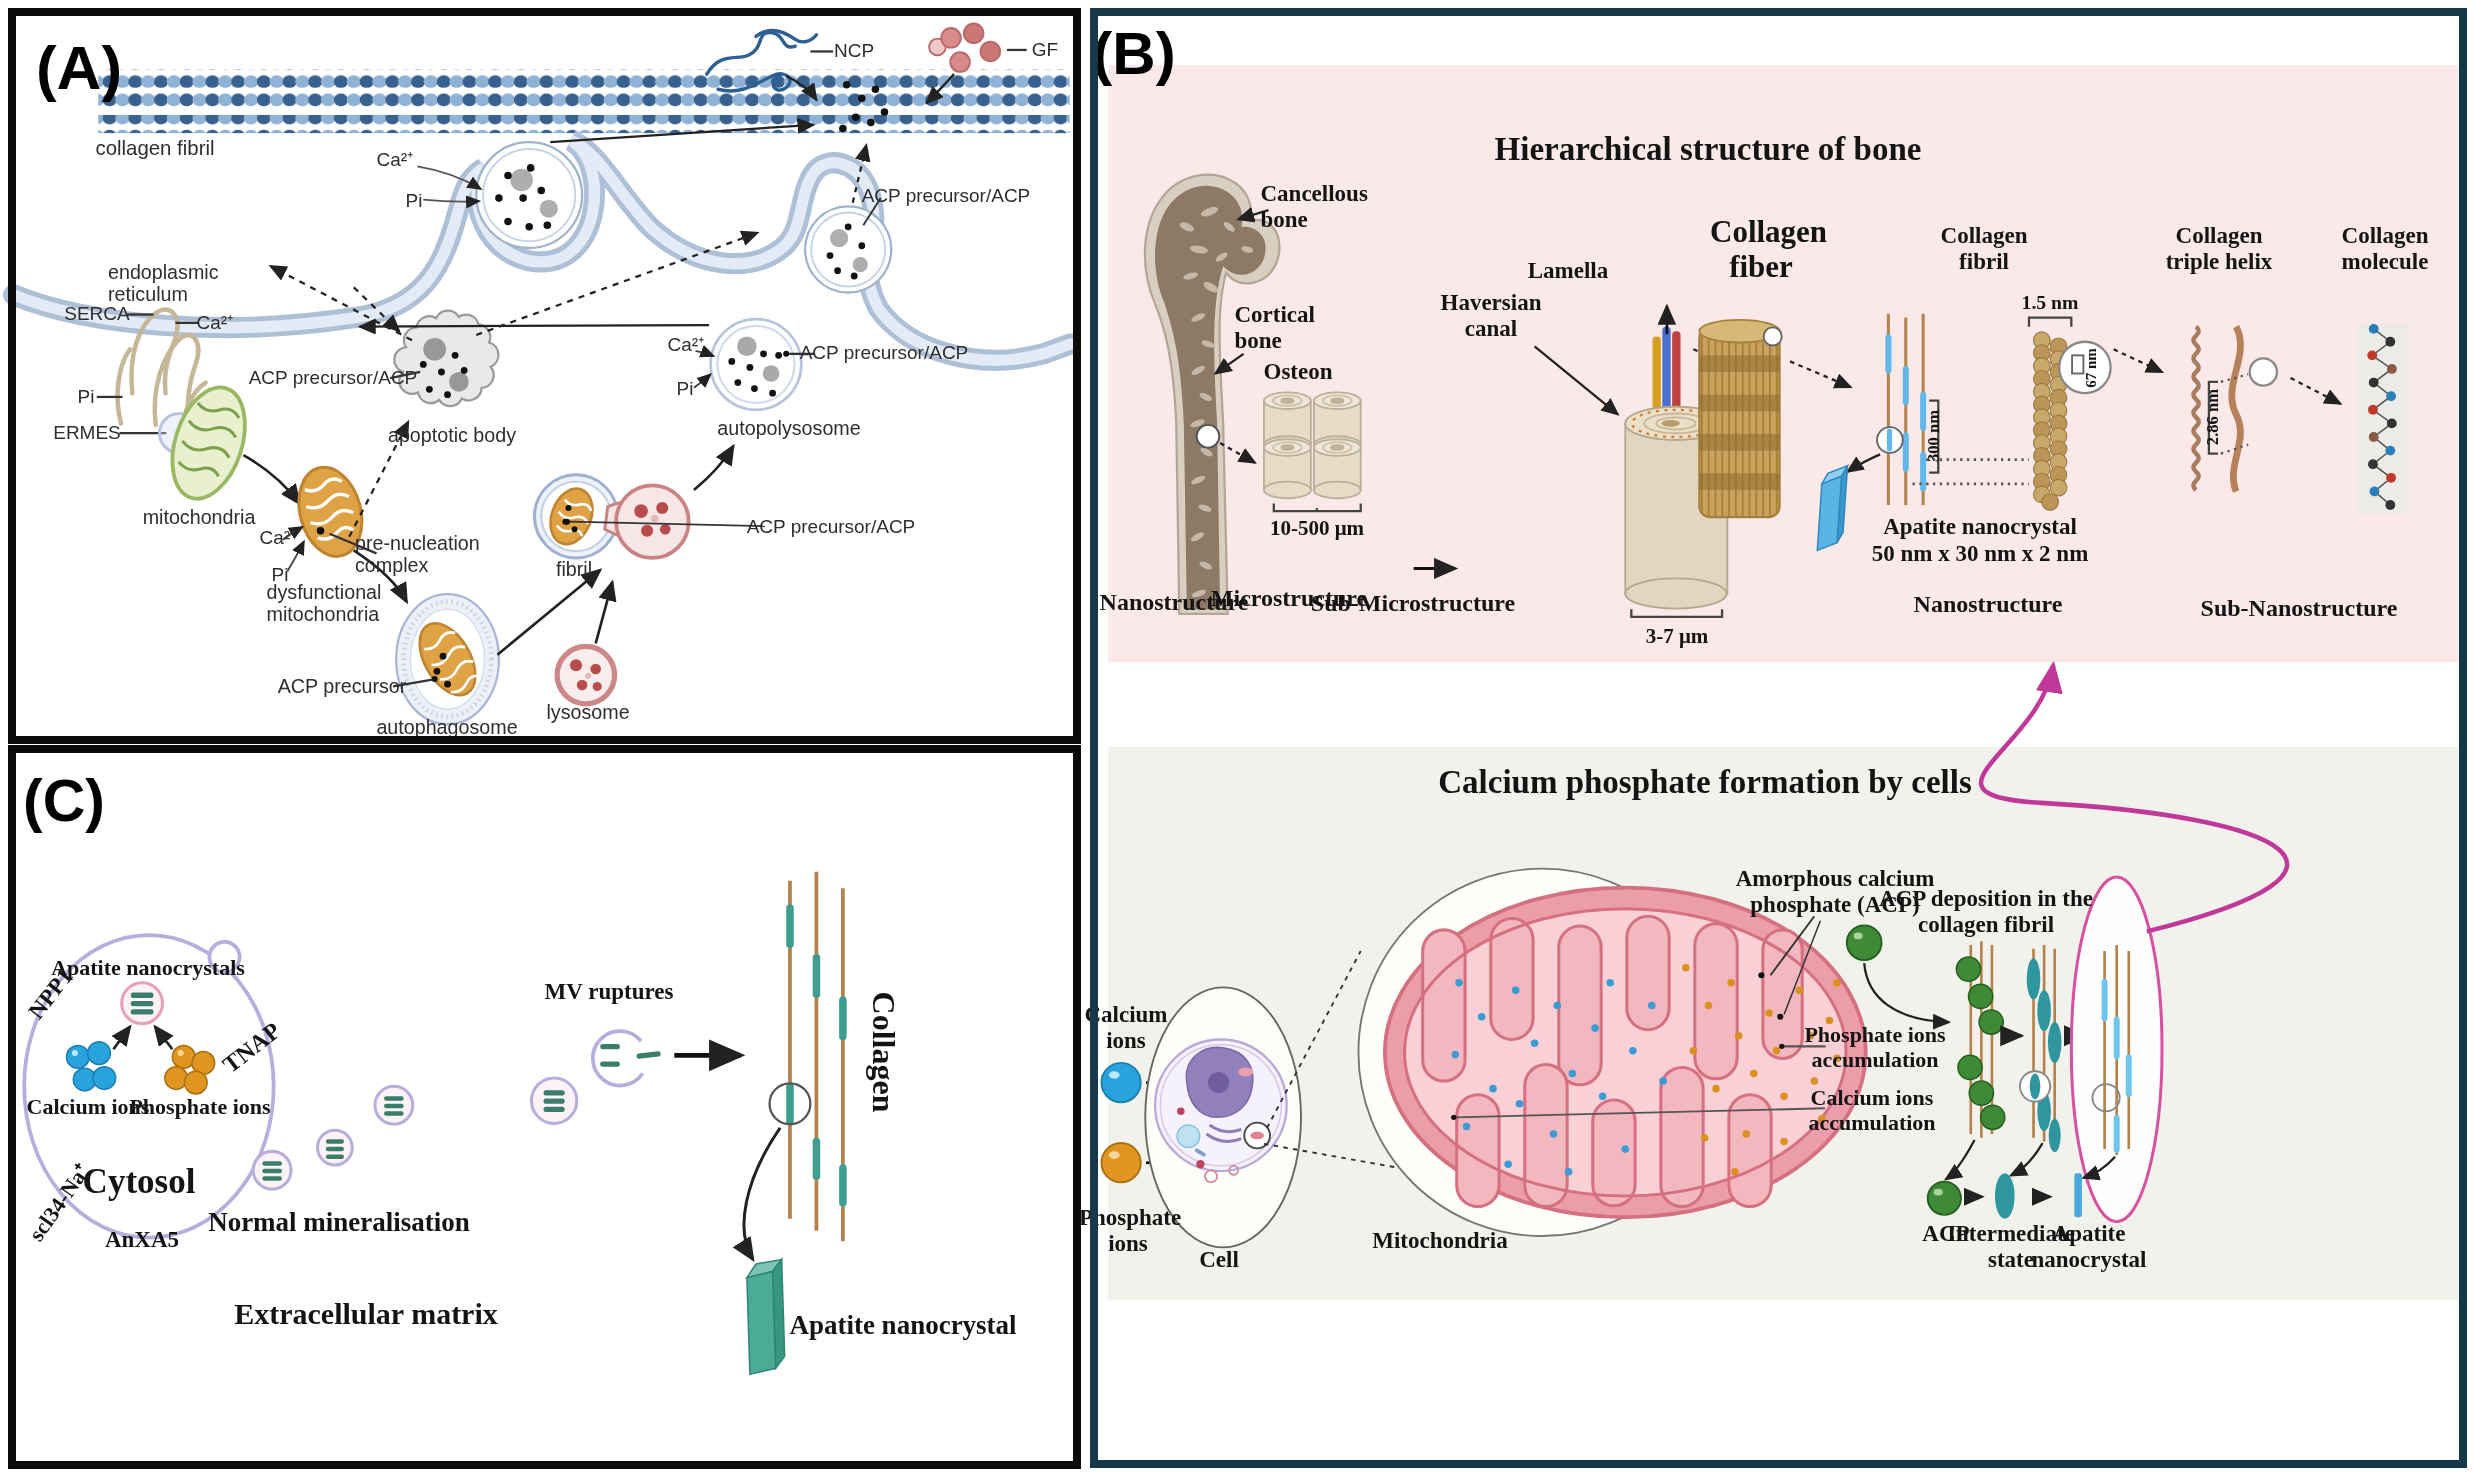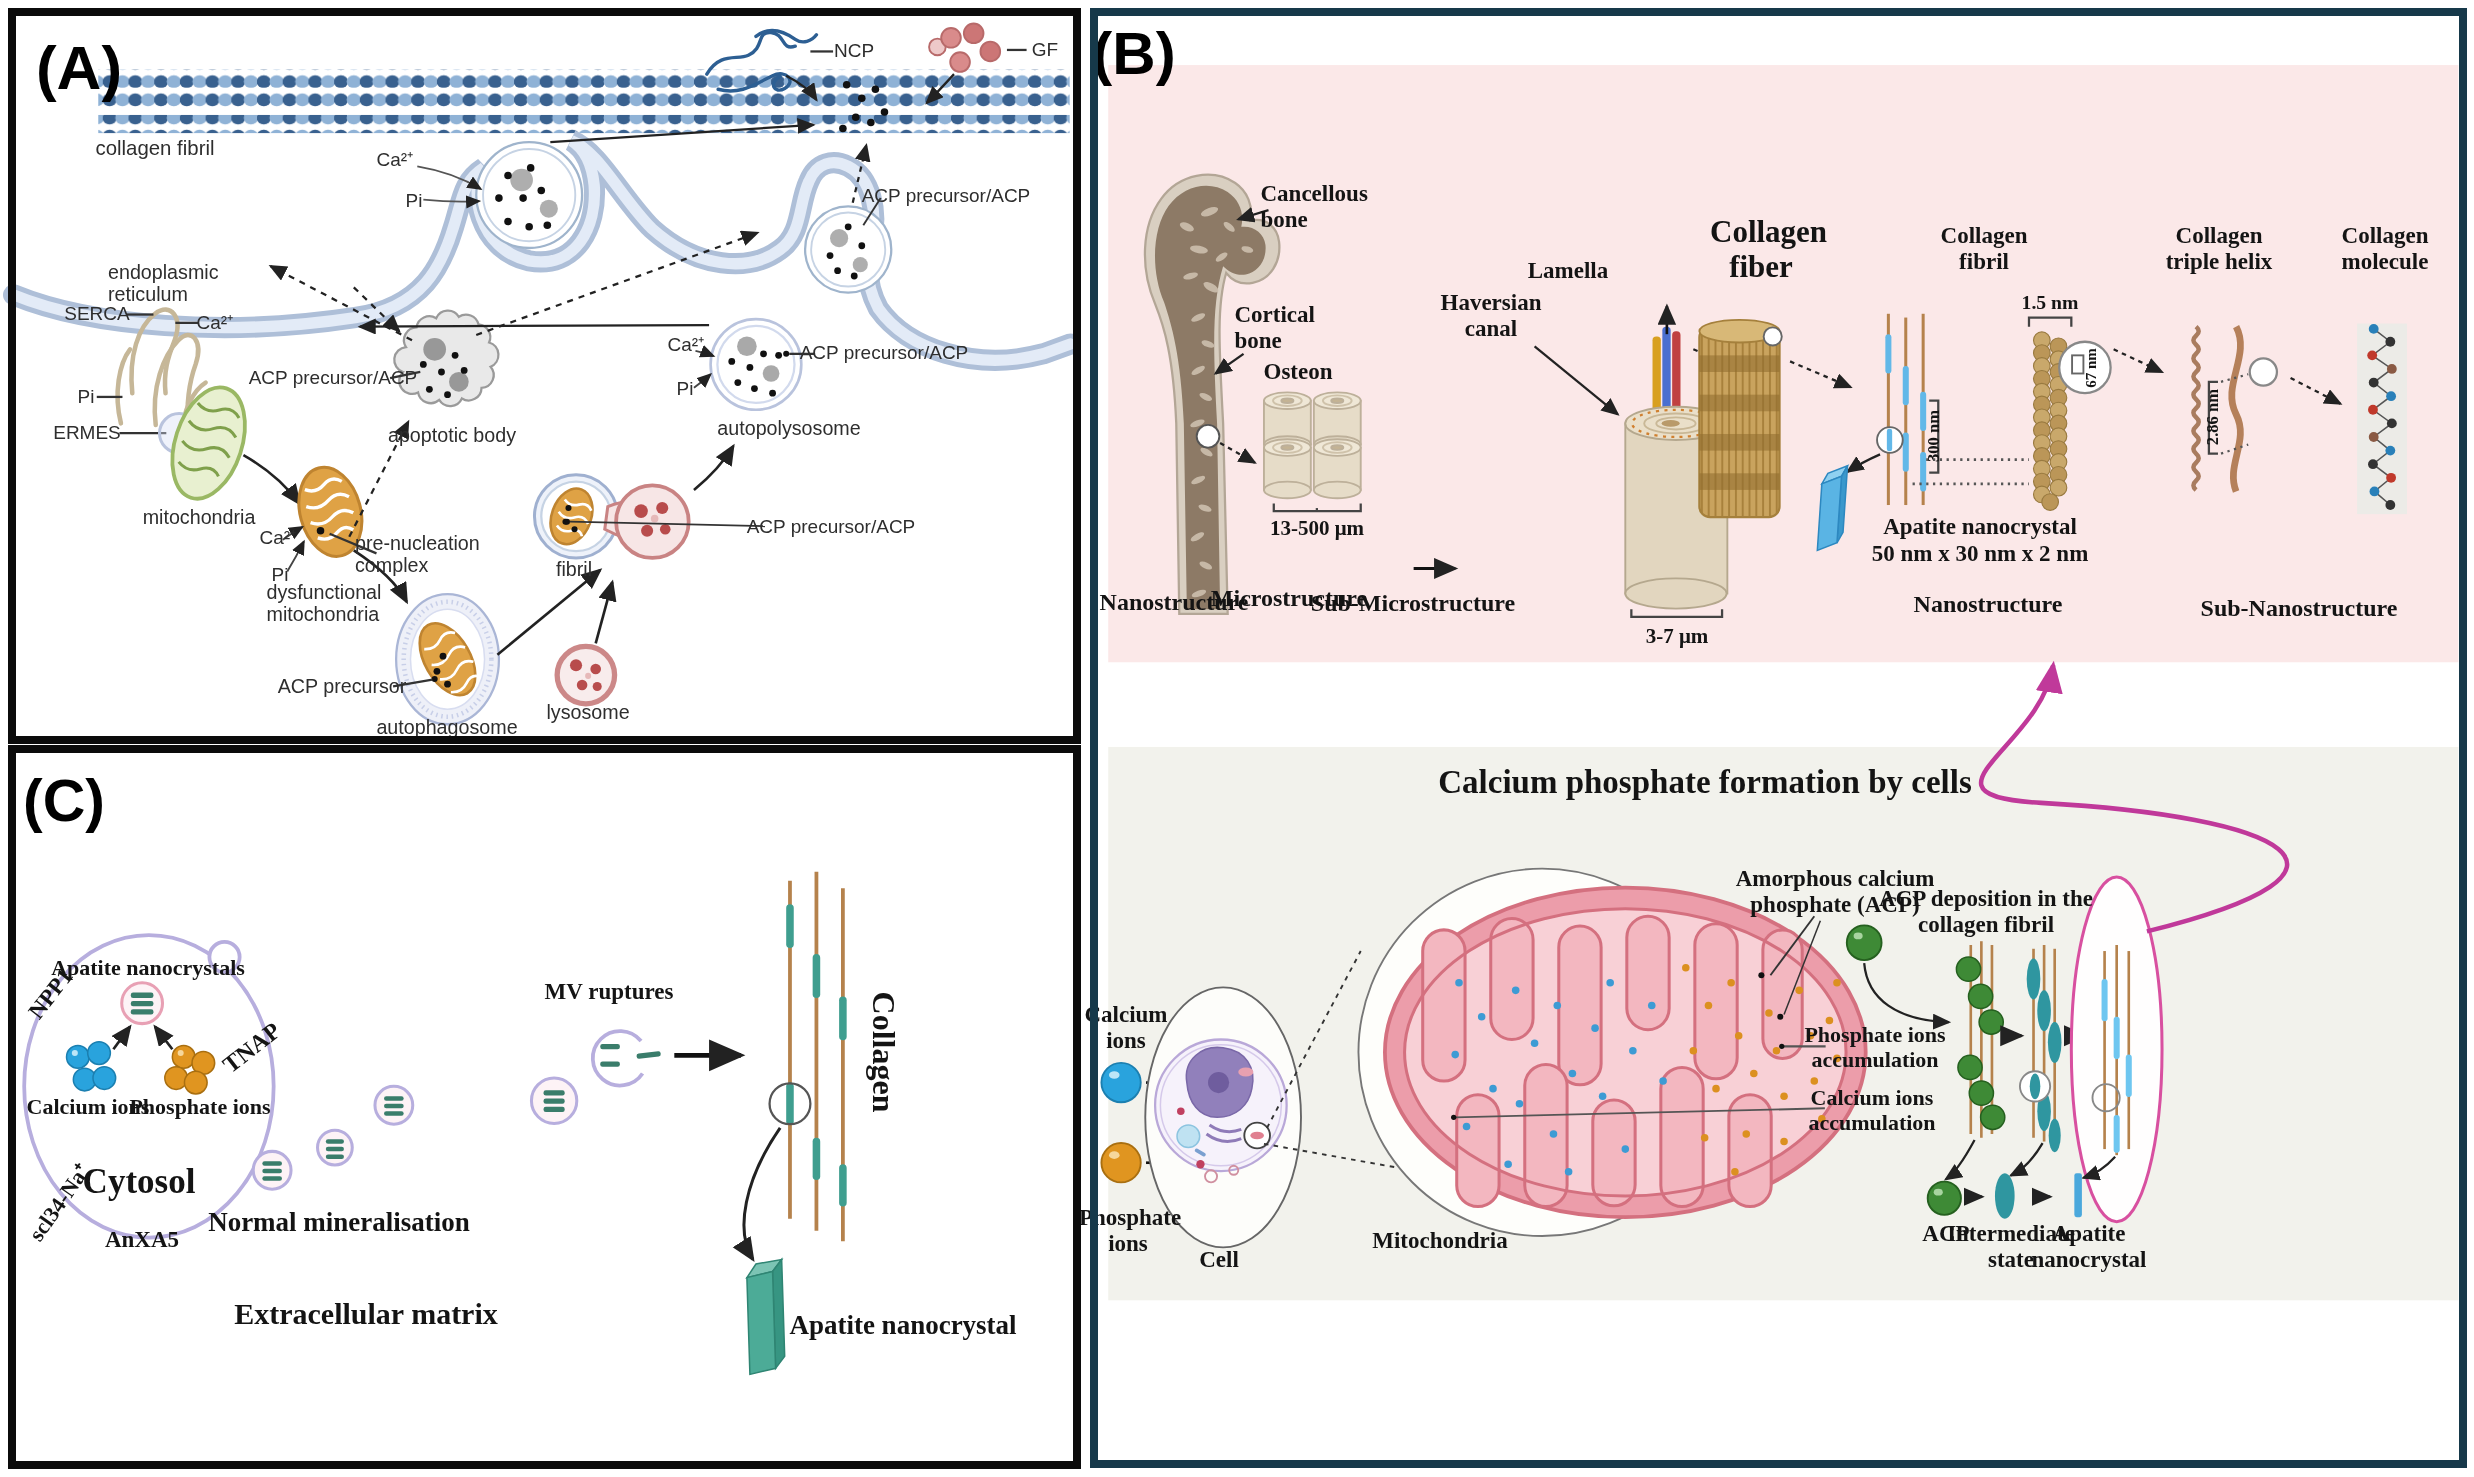--- a/index.html
+++ b/index.html
@@ -730,30 +730,31 @@
 <div class="lbl wrap" style="left:427px;top:554px;width:144px;font-size:19.7px;text-align:left;">pre-nucleation complex</div>
 <div class="lbl" style="left:278px;top:538px;font-size:19px;">Ca²⁺</div>
 <div class="lbl" style="left:280px;top:575px;font-size:19px;">Pi</div>
 <div class="lbl wrap" style="left:346px;top:603px;width:159px;font-size:19.7px;text-align:left;">dysfunctional mitochondria</div>
 <div class="lbl" style="left:342px;top:686px;font-size:19.7px;">ACP precursor</div>
 <div class="lbl" style="left:447px;top:727px;font-size:19.7px;">autophagosome</div>
 <div class="lbl" style="left:588px;top:712px;font-size:19.7px;">lysosome</div>
 <div class="lbl" style="left:574px;top:569px;font-size:19.7px;">fibril</div>
 
 <div class="lbl big" style="left:1134px;top:54px;font-size:60px;">(B)</div>
+<div class="lbl srf" style="left:1708px;top:150px;font-size:33px;">Hierarchical structure of bone</div>
 <div class="lbl srf wrap" style="left:1321px;top:207px;width:121px;font-size:23px;text-align:left;">Cancellous bone</div>
 <div class="lbl srf wrap" style="left:1276px;top:328px;width:83px;font-size:23px;text-align:left;">Cortical bone</div>
 <div class="lbl srf" style="left:1298px;top:372px;font-size:23px;">Osteon</div>
 <div class="lbl srf wrap" style="left:1491px;top:316px;width:113px;font-size:23px;">Haversian canal</div>
 <div class="lbl srf" style="left:1568px;top:271px;font-size:23px;">Lamella</div>
 <div class="lbl srf wrap" style="left:1761px;top:249px;width:102px;font-size:31px;">Collagen fiber</div>
 <div class="lbl srf wrap" style="left:1984px;top:249px;width:102px;font-size:23px;">Collagen fibril</div>
 <div class="lbl srf wrap" style="left:2219px;top:249px;width:113px;font-size:23px;">Collagen triple helix</div>
 <div class="lbl srf wrap" style="left:2385px;top:249px;width:110px;font-size:23px;">Collagen molecule</div>
-<div class="lbl srf" style="left:1317px;top:529px;font-size:21px;">13-500 μm</div>
+<div class="lbl srf" style="left:1317px;top:529px;font-size:21px;">10-500 μm</div>
 <div class="lbl srf" style="left:1677px;top:637px;font-size:21px;">3-7 μm</div>
 <div class="lbl srf" style="left:2050px;top:302px;font-size:19.7px;">1.5 nm</div>
 <div class="lbl srf" style="left:2091px;top:368px;font-size:15px;transform:translate(-50%,-50%) rotate(-90deg);">67 nm</div>
 <div class="lbl srf" style="left:1934px;top:436px;font-size:16.6px;transform:translate(-50%,-50%) rotate(-90deg);">300 nm</div>
 <div class="lbl srf" style="left:2213px;top:417px;font-size:16.6px;transform:translate(-50%,-50%) rotate(-90deg);">2.86 nm</div>
 <div class="lbl srf" style="left:1980px;top:527px;font-size:23px;">Apatite nanocrystal</div>
 <div class="lbl srf" style="left:1980px;top:554px;font-size:23px;">50 nm x 30 nm x 2 nm</div>
 <div class="lbl srf" style="left:1174px;top:603px;font-size:24px;">Nanostructure</div>
 <div class="lbl srf" style="left:1289px;top:599px;font-size:24px;">Microstructure</div>
 <div class="lbl srf" style="left:1413px;top:604px;font-size:24px;">Sub-Microstructure</div>

